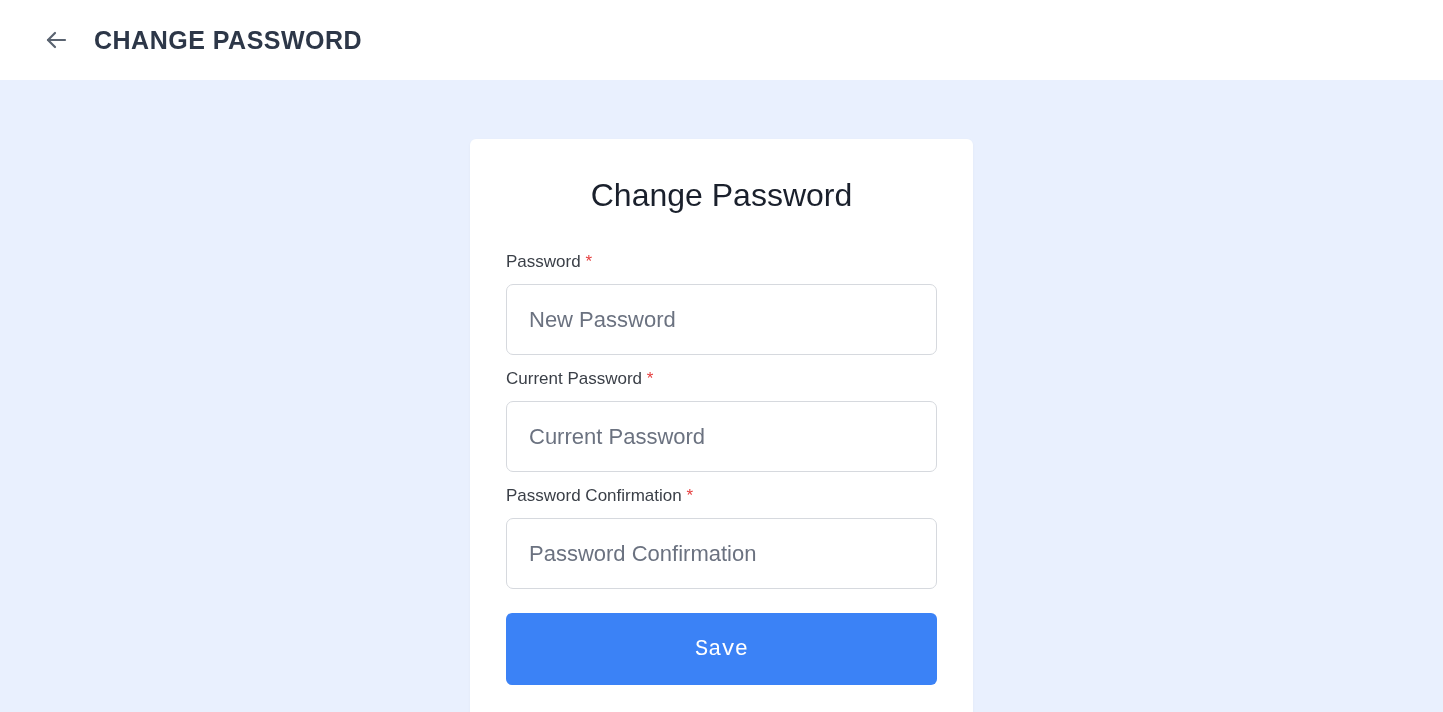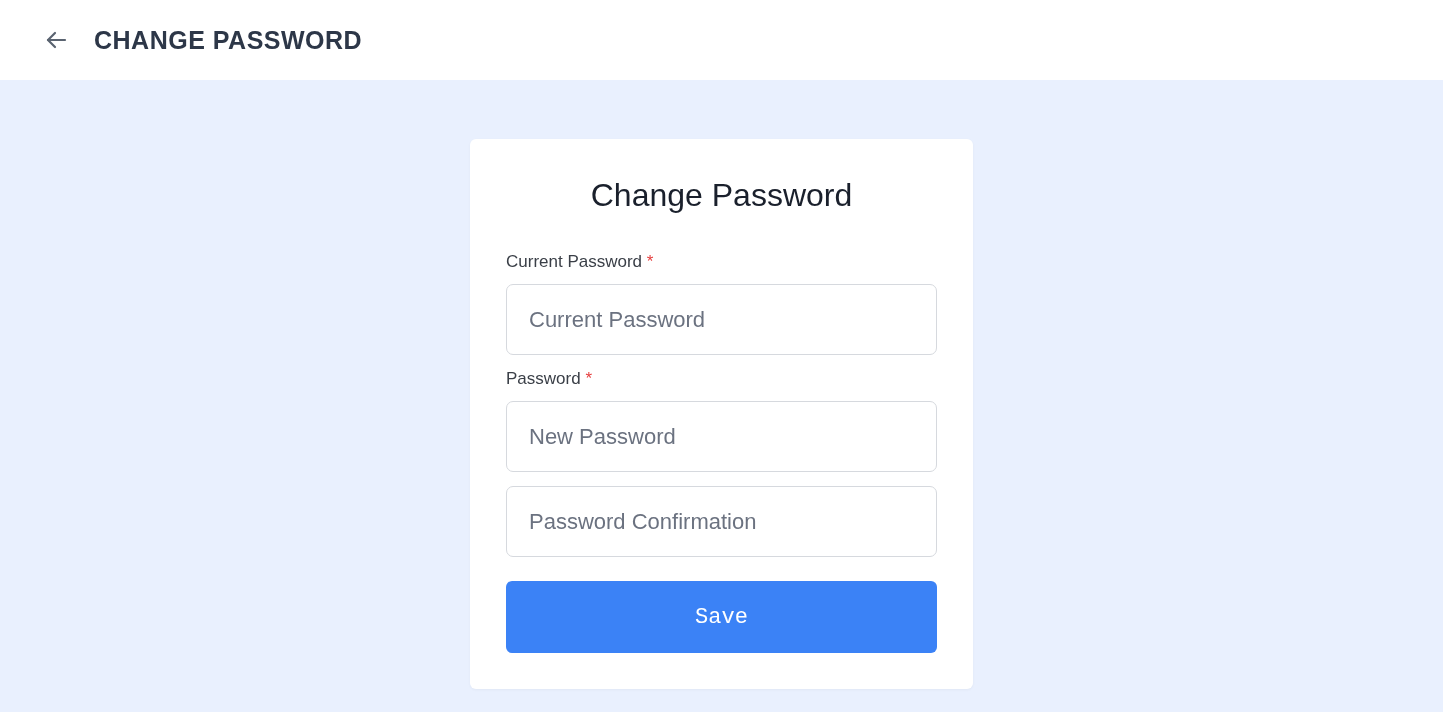--- a/index.html
+++ b/index.html
@@ -117,33 +117,37 @@
   </button>
   <h1 class="page-title">CHANGE PASSWORD</h1>
 </div>
 
 <div class="content-area">
   <div class="card">
     <h2 class="card-title">Change Password</h2>
 
     <div class="form-group">
       <label class="form-label">
+        <span>Password</span>
+        <span class="required">*</span>
+      </label>
+      <input type="password" class="form-input" placeholder="New Password" style="">
+    </div>
+
+    <div class="form-group">
+      <label class="form-label">
         <span>Current Password</span>
         <span class="required">*</span>
       </label>
       <input type="password" class="form-input" placeholder="Current Password" style="">
     </div>
 
     <div class="form-group">
       <label class="form-label">
-        <span>Password</span>
+        <span>Password Confirmation</span>
         <span class="required">*</span>
       </label>
-      <input type="password" class="form-input" placeholder="New Password" style="">
-    </div>
-
-    <div class="form-group">
       <input type="password" class="form-input" placeholder="Password Confirmation" style="">
     </div>
 
     <button class="save-button">Save</button>
   </div>
 </div>
 
 </body></html>

